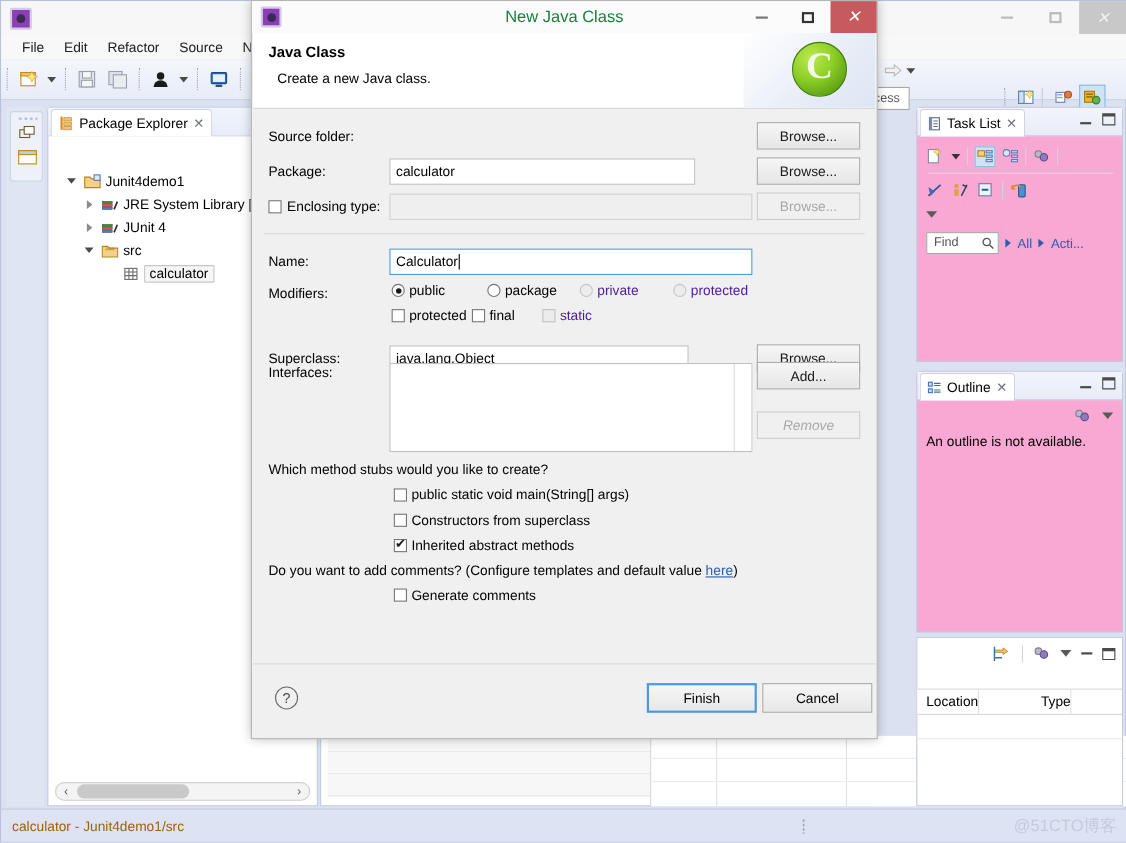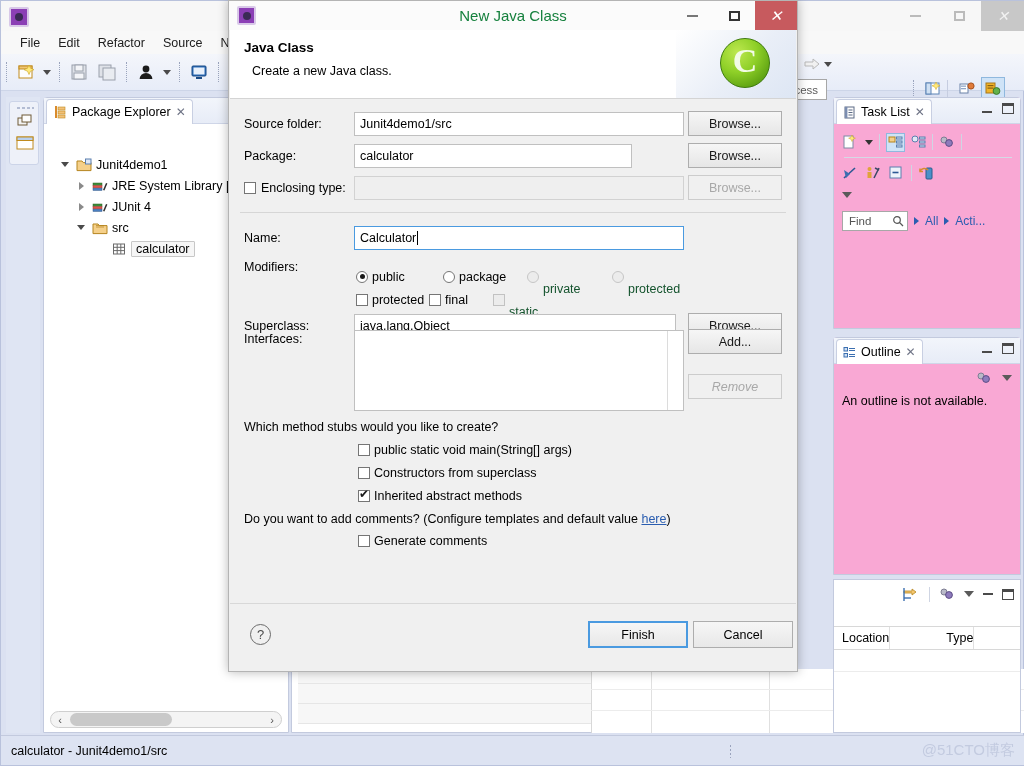--- a/index.html
+++ b/index.html
@@ -222,21 +222,21 @@
     display:flex; align-items:center;gap:48px;
   }
   .prob-col { font-size:12.5px; padding-left:8px; border-right:1px solid #e0e0e0; height:100%; display:flex; align-items:center;}
 
   
   .statusbar {
     position:absolute; left:0; bottom:0; width:1024px; height:30px;
     background:#dde3f2; border-top:1px solid #c3cade;
     display:flex; align-items:center;
   }
-  .status-text { padding-left:10px; font-size:12.5px; color:#000000; }
+  .status-text { padding-left:10px; font-size:12.5px; color:#a16207; }
   .status-grip { position:absolute; left:728px; top:8px; width:3px; height:14px;
     background-image: radial-gradient(#9aa3bd 40%, transparent 41%); background-size: 3px 4px; }
   .watermark {
     position:absolute; right: 10px; top: 5px; font-size: 15px;
     color:#c3cbe0; letter-spacing: 0px;
   }
 
   
   .dialog {
     position:absolute; left: 228px; top: 0; width: 570px; height: 672px;
@@ -320,21 +320,21 @@
   .cbx.disabled { background:#ececec; border-color:#c2c2c2; }
   .rdo {
     width:12px;height:12px;border-radius:50%;background:#fff;border:1px solid #757575;
     display:inline-block; position:relative; vertical-align:-2px;
   }
   .rdo.checked::after {
     content:""; position:absolute; left:2.5px; top:2.5px; width:5px;height:5px;
     border-radius:50%; background:#1a1a1a;
   }
   .rdo.disabled { background:#ececec; border-color:#c6c6c6; }
-  .muted { color:#14532d;margin-top:25px; }
+  .muted { color:#4c1d95; }
 
   .optlbl { font-size:12.5px; margin-left:4px; }
   .divider-line {
     position:absolute; left:10px; right:10px; height:1px; background:#d6d6d6;
   }
   .textarea {
     position:absolute; background:#fff; border:1px solid #c0c0c0;
   }
   .ta-scroll { position:absolute; right:0; top:0; width:16px; height:100%; border-left:1px solid #dcdcdc; background:#fff;}
 
@@ -825,23 +825,20 @@
       <div class="dlg-head-sub">Create a new Java class.</div>
       <div class="java-badge">
         <span>C</span>
       </div>
     </div>
 
     <div class="dlg-body">
 
       <div class="frow" style="top:12px;">
         <div class="flabel">Source folder:</div>
-        <div class="fld" style="left:124px; width:330px;">
-          <span>Junit4demo1/src</span>
-        </div>
         <div class="btn" style="left:458px; top:-1px;">Browse...</div>
       </div>
 
       <div class="frow" style="top:44px;">
         <div class="flabel">Package:</div>
         <div class="fld" style="left:124px; width:278px;">
           <span>calculator</span>
         </div>
         <div class="btn" style="left:458px; top:-1px;">Browse...</div>
       </div>
@@ -900,21 +897,21 @@
           </span>
           <span style="display:flex;align-items:center;">
             <span class="cbx disabled"></span>
             <span class="optlbl muted">static</span>
           </span>
         </div>
       </div>
 
       <div class="frow" style="top:214px;">
         <div class="flabel">Superclass:</div>
-        <div class="fld" style="left:124px; width:322px;">
+        <div class="fld" style="left:124px; width:272px;">
           <span>java.lang.Object</span>
         </div>
         <div class="btn" style="left:458px; top:-1px;">Browse...</div>
       </div>
 
       <div class="frow" style="top:230px; height:90px;">
         <div class="flabel" style="top:2px;">Interfaces:</div>
         <div class="textarea" style="left:124px; top:0; width:330px; height:81px;">
           <div class="ta-scroll"></div>
         </div>

